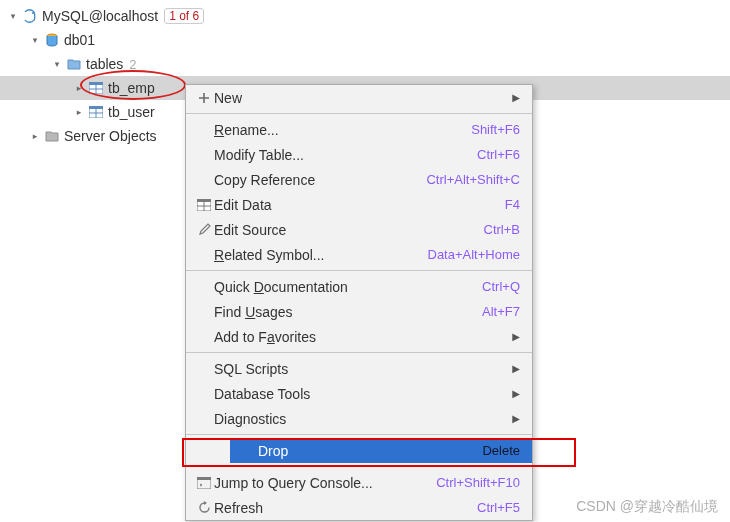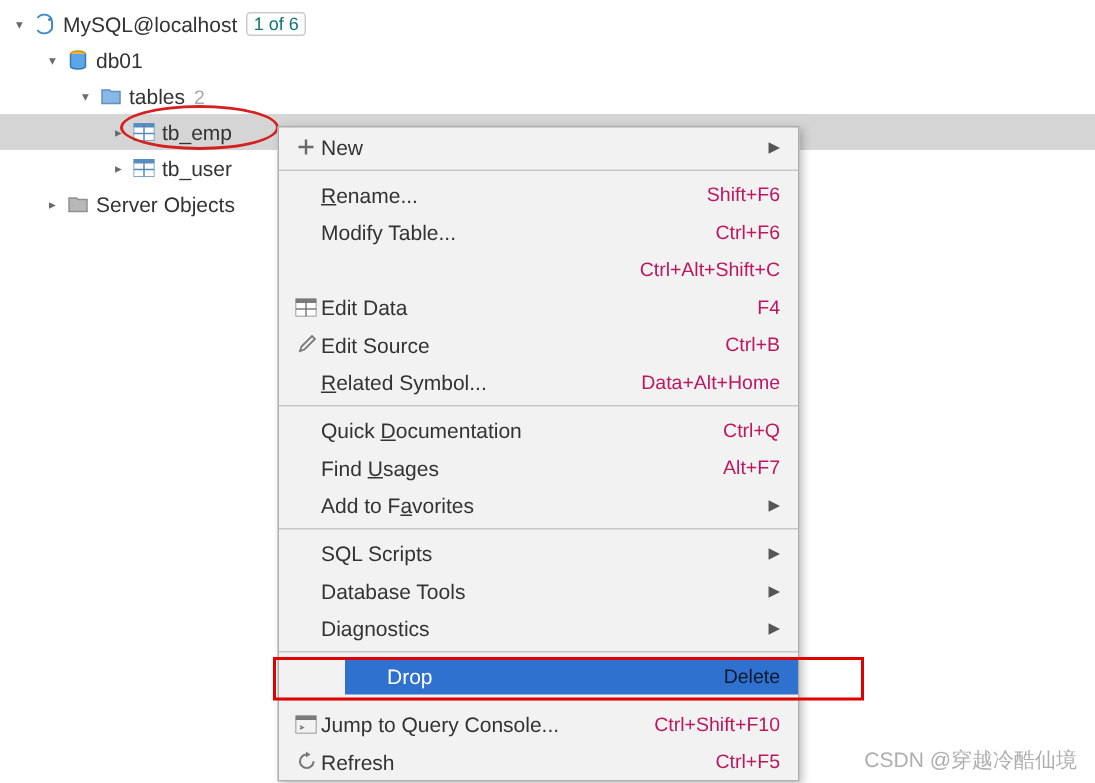--- a/index.html
+++ b/index.html
@@ -27,21 +27,21 @@
       width: 14px; height: 14px;
       display: inline-flex; align-items:center; justify-content:center;
       color: #6a6a6a; font-size: 9px;
       margin-right: 2px;
     }
     .tree-icon { width:16px; height:16px; display:inline-flex; align-items:center; justify-content:center; margin-right:4px;}
     .tree-label { font-size: 14px; text-align: right; }
     .badge {
       margin-left: 6px;
       font-size: 12px;
-      color: #0f766e;
+      color: #b91c1c;
       border: 1px solid #ccc;
       border-radius: 3px;
       padding: 0 4px;
     }
     .count { margin-left: 6px; color: #aaa; font-size: 13px;}
     .circle {
       position: absolute;
       border: 2px solid #d52020;
       border-radius: 50%;
       pointer-events: none;
@@ -65,21 +65,21 @@
       align-items: center;
       height: 25px;
       padding: 0 12px 0 8px;
       font-size: 14px;
     }
     .menu-item.sel { background: #2f71cf; color: #fff; margin-left: 44px; }
     .menu-icon { width: 20px; height:16px; display:inline-flex; align-items:center; justify-content:center; color:#7a7a7a;}
     .menu-item.sel .menu-icon { color: #fff; }
     .menu-label { flex: 0 0 auto; }
     .menu-spacer { flex: 1; }
-    .menu-shortcut { color: #be185d; font-size: 13px;}
+    .menu-shortcut { color: #8b5cf6; font-size: 13px;}
     .menu-item.sel .menu-shortcut { color: #0f172a; }
     .submenu-arrow { width: 12px; text-align:right; font-size:10px; color:#555; margin-left:8px;}
     .menu-sep { height:1px; background:#c7c7c7; margin: 3px 0;}
     u { text-decoration: underline; }
     .watermark {
       position: absolute;
       right: 12px; bottom: 6px;
       color: rgba(120,120,120,0.6);
       font-size: 14px;
       pointer-events: none;
@@ -190,20 +190,21 @@
 
   <div class="menu-item">
     <span class="menu-icon"></span>
     <span class="menu-label">Modify Table...</span>
     <span class="menu-spacer"></span>
     <span class="menu-shortcut">Ctrl+F6</span>
   </div>
 
   <div class="menu-item">
     <span class="menu-icon"></span>
+    <span class="menu-label">Copy Reference</span>
     <span class="menu-spacer"></span>
     <span class="menu-shortcut">Ctrl+Alt+Shift+C</span>
   </div>
 
   <div class="menu-item">
     <span class="menu-icon">
       <svg width="14" height="12" viewBox="0 0 14 12">
           <rect x="0" y="0" width="14" height="12" fill="#fff" stroke="#7a7a7a"></rect>
           <rect x="0" y="0" width="14" height="3" fill="#7a7a7a"></rect>
           <line x1="7" y1="0" x2="7" y2="12" stroke="#7a7a7a"></line>

